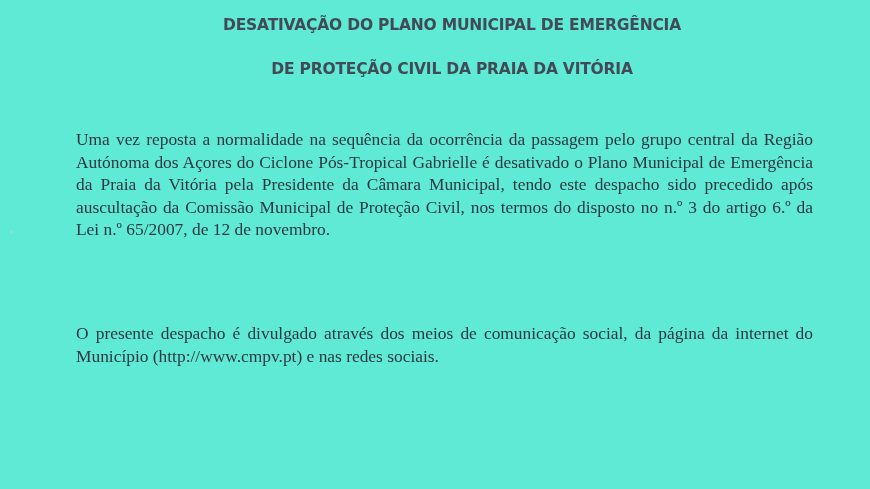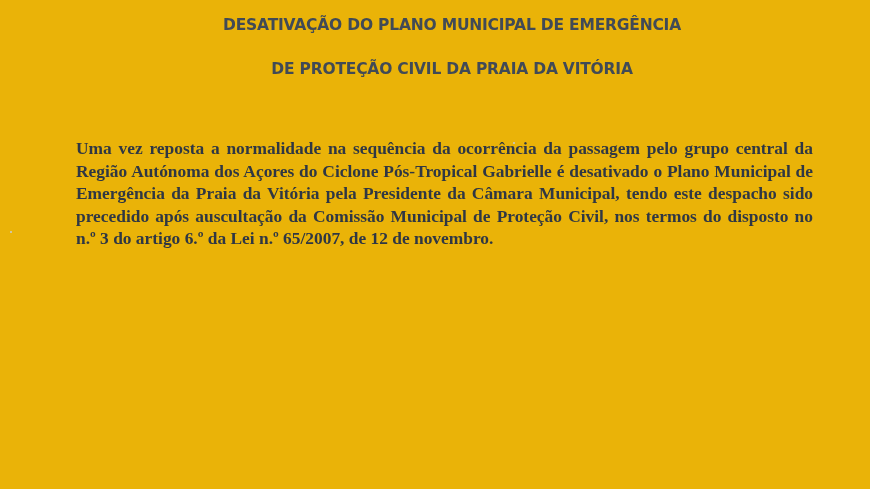--- a/index.html
+++ b/index.html
@@ -11,21 +11,21 @@
       width: 870px;
       height: 489px;
       overflow: hidden;
       position: relative;
     }
     .page {
       position: absolute;
       left: 0; top: 0;
       width: 870px;
       height: 489px;
-      background: #eab308;
+      background: #5eead4;
     }
     .title {
       position: absolute;
       left: 0;
       width: 904px;
       text-align: center;
       font-family: "DejaVu Sans", "Liberation Sans", sans-serif;
       font-weight: bold;
       font-size: 15.5px;
       color: #414a56;
@@ -39,36 +39,37 @@
       left: 76px;
       width: 737px;
       font-family: "Liberation Serif", "DejaVu Serif", serif;
       font-size: 17.4px;
       line-height: 22.6px;
       color: #2f3744;
       text-align: justify;
       text-align-last: left;
       margin: 0;
     }
-    .p1 { top: 137px; font-weight: bold; }
+    .p1 { top: 128px; }
     .p2 { top: 322px; }
     .p3 { top: 393px; }
     .p4 { top: 467px; margin-top: 35px; }
     .speck {
       position: absolute;
       width: 2px; height: 2px;
       background: #c9ccd2;
       border-radius: 1px;
     }
   </style>
 </head>
 <body>
 
 <div class="page">
   <div class="title t1">DESATIVAÇÃO DO PLANO MUNICIPAL DE EMERGÊNCIA</div>
   <div class="title t2">DE PROTEÇÃO CIVIL DA PRAIA DA VITÓRIA</div>
 
   <p class="body-text p1">Uma vez reposta a normalidade na sequência da ocorrência da passagem pelo grupo central da Região Autónoma dos Açores do Ciclone Pós-Tropical Gabrielle é desativado o Plano Municipal de Emergência da Praia da Vitória pela Presidente da Câmara Municipal, tendo este despacho sido precedido após auscultação da Comissão Municipal de Proteção Civil, nos termos do disposto no n.º 3 do artigo 6.º da Lei n.º 65/2007, de 12 de novembro.</p>
+  <p class="body-text p2">O presente despacho é divulgado através dos meios de comunicação social, da página da internet do Município (http://www.cmpv.pt) e nas redes sociais.</p>
   <p class="body-text p4">Hora de desativação: 12h30</p>
 
   <span class="speck" style="left:10px;top:231px;"></span>
   <span class="speck" style="left:513px;top:142px;"></span>
 </div>
 
 </body></html>

